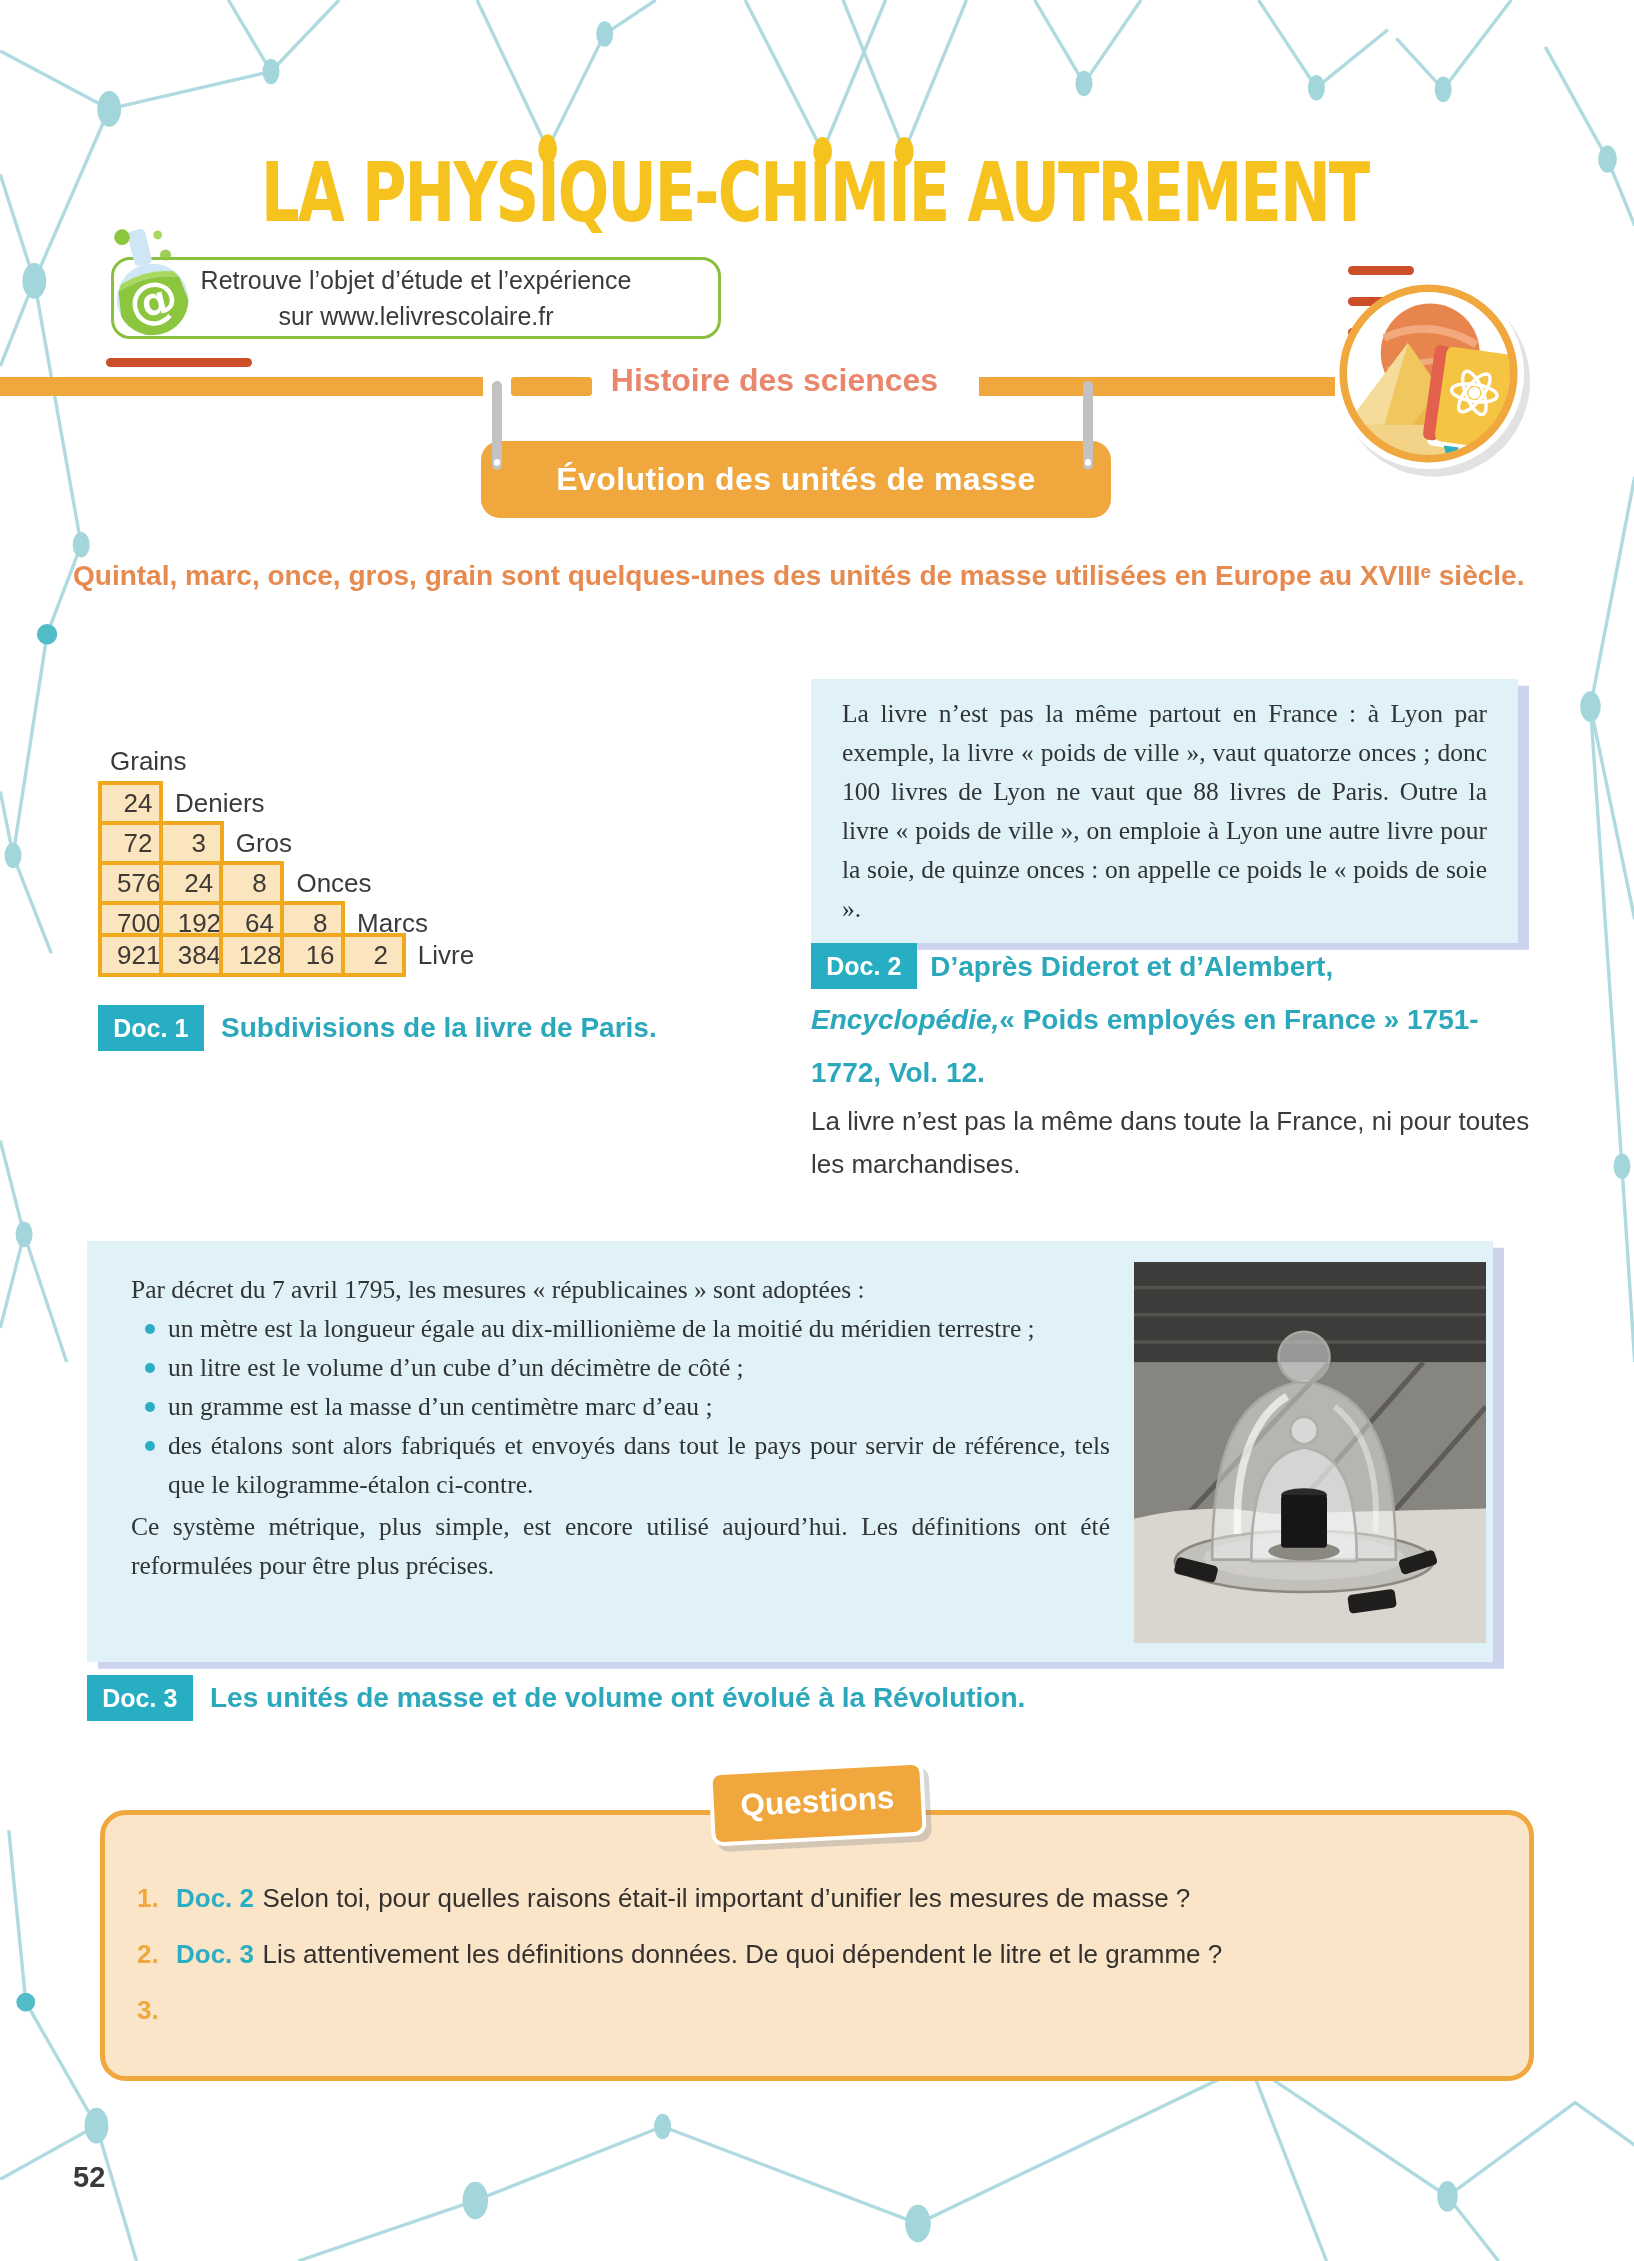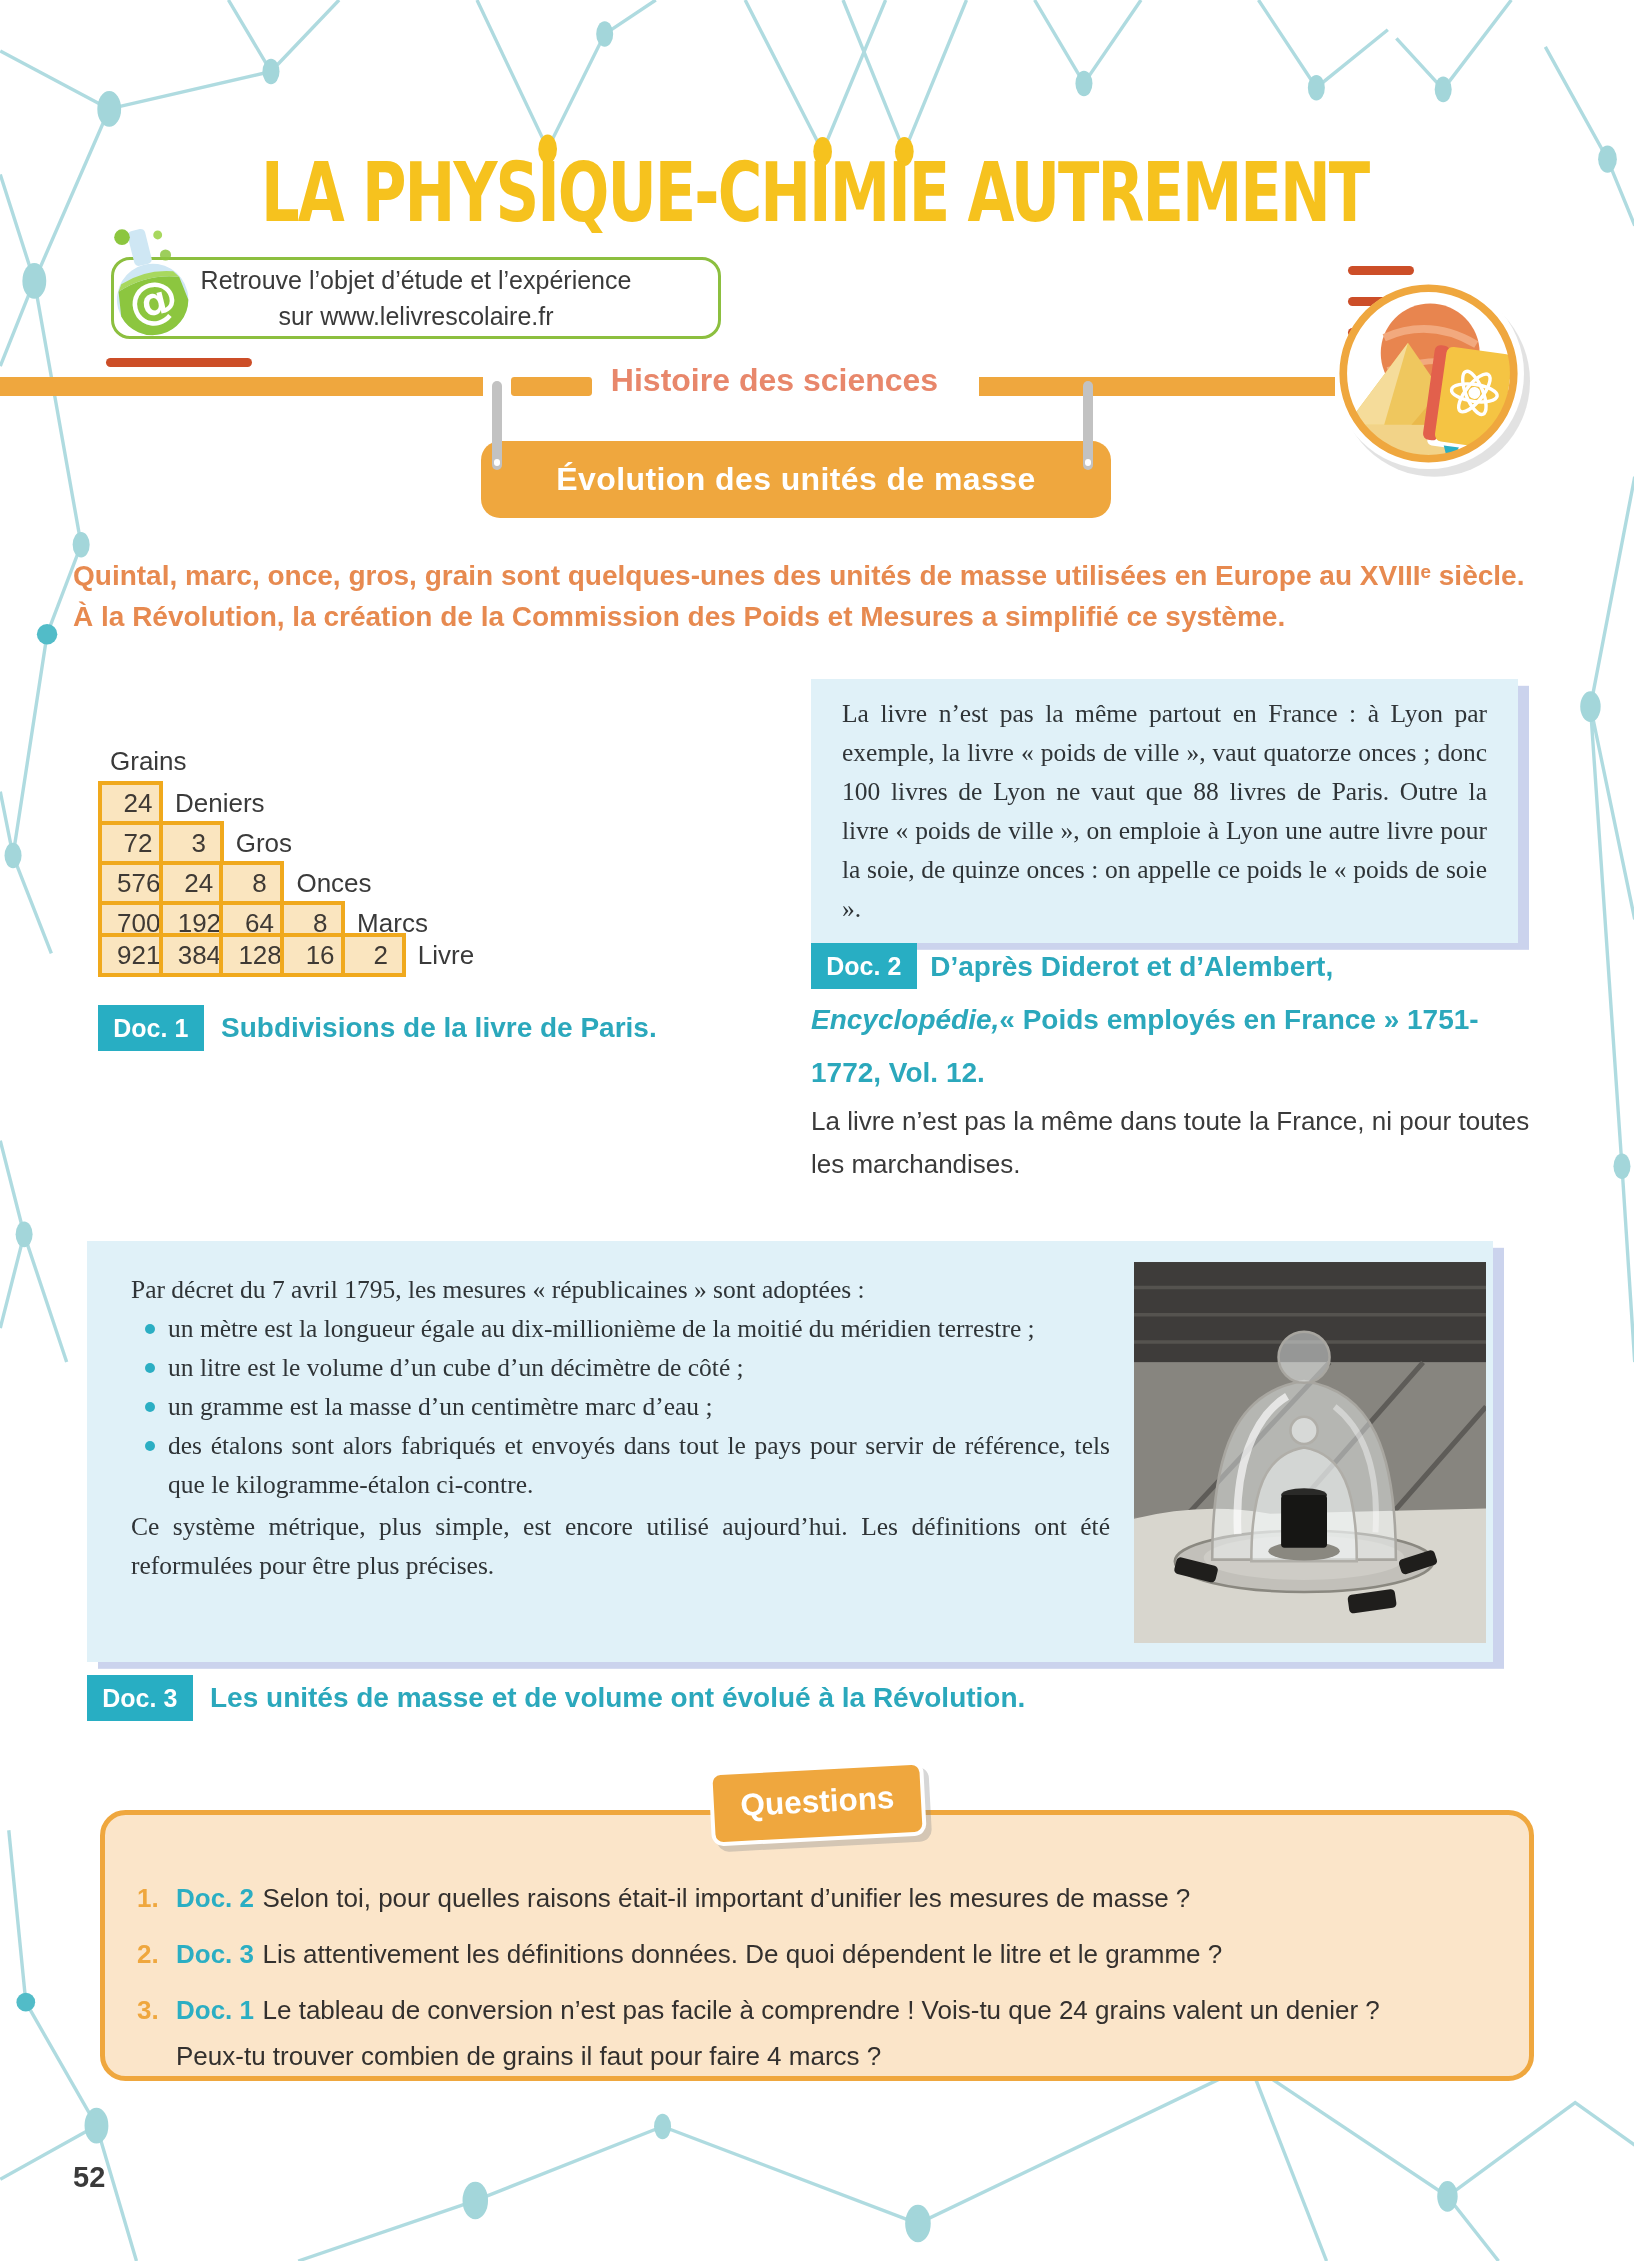--- a/index.html
+++ b/index.html
@@ -182,21 +182,20 @@
         <ellipse cx="165" cy="134" rx="27" ry="10" stroke="#ffffff" stroke-width="4" fill="none" transform="rotate(60 165 134)"></ellipse>
         <ellipse cx="165" cy="134" rx="27" ry="10" stroke="#ffffff" stroke-width="4" fill="none" transform="rotate(120 165 134)"></ellipse>
         <polygon points="138,200 156,200 147,222" fill="#2baec3"></polygon>
       </g>
     </g>
     <circle cx="112" cy="112" r="100" fill="none" stroke="#efa73e" stroke-width="9"></circle>
   </svg>
 
   <div id="intro">
     <span>Quintal, marc, once, gros, grain sont quelques-unes des unités de masse utilisées en Europe au XVIIIᵉ siècle.</span>
-    <span>À la Révolution, la création de la Commission des Poids et Mesures a simplifié ce système.</span>
   </div>
 
   <div id="conv-table">
     <div id="grains-label" class="t-col-label">Grains</div>
     <div class="trow" style="top:35px;">
       <div class="tcell">24</div>
       <span class="t-col-label">Deniers</span>
     </div>
     <div class="trow" style="top:75px;">
       <div class="tcell">72</div>
@@ -289,20 +288,19 @@
     <div class="q-item">
       <span class="q-num">1.</span>
       <div><span class="q-doc">Doc. 2</span><span>Selon toi, pour quelles raisons était-il important d’unifier les mesures de masse ?</span></div>
     </div>
     <div class="q-item">
       <span class="q-num">2.</span>
       <div><span class="q-doc">Doc. 3</span><span>Lis attentivement les définitions données. De quoi dépendent le litre et le gramme ?</span></div>
     </div>
     <div class="q-item">
       <span class="q-num">3.</span>
-      <div><span class="q-doc">Doc. 1</span><span>Le tableau de conversion n’est pas facile à comprendre ! Vois-tu que 24 grains valent un denier ?</span><span class="q-text2">Peux-tu trouver combien de grains il faut pour faire 4 marcs ?</span></div>
     </div>
   </div>
 
   <div id="page-number">52</div>
 
 </div>
 
 
 </body></html>

